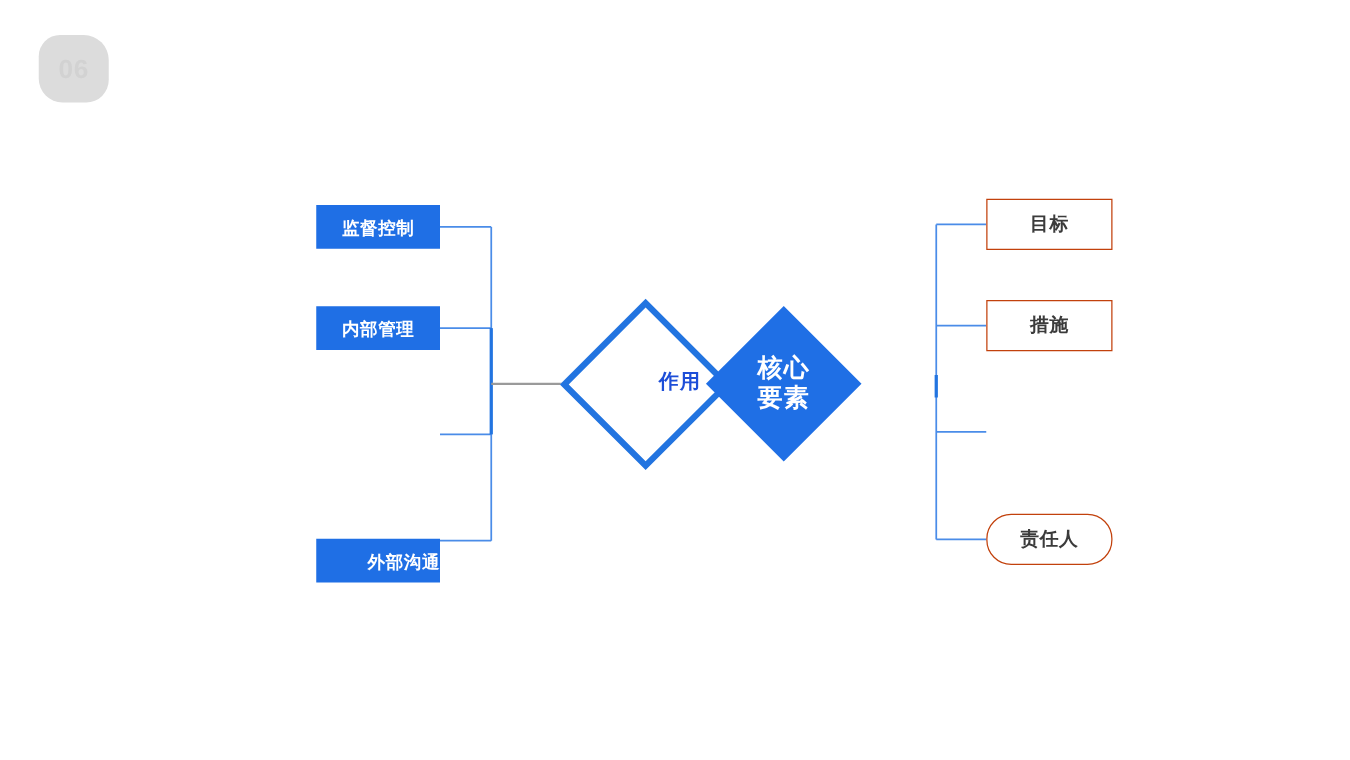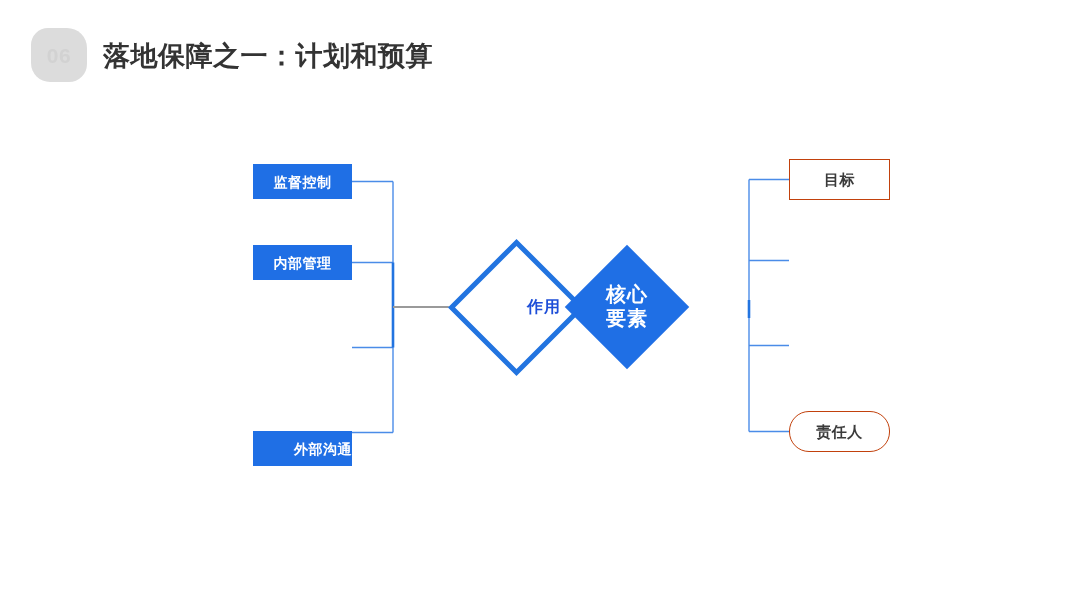--- a/index.html
+++ b/index.html
@@ -158,21 +158,20 @@
     letter-spacing: 1px;
   }
 </style>
 </head>
 <body>
 
 <div id="slide-header">
   <div id="number-badge">
     <span id="number-badge-text">06</span>
   </div>
-  <div id="slide-title">落地保障之一：计划和预算</div>
 </div>
 
 <div id="diagram">
 
   <svg id="connector-svg" viewBox="0 0 1080 608" xmlns="http://www.w3.org/2000/svg">
 
     <g stroke="#4a8ce8" stroke-width="1.4" fill="none">
       <line x1="321" y1="181.5" x2="362" y2="181.5"></line>
       <line x1="321" y1="262.5" x2="362" y2="262.5"></line>
       <line x1="321" y1="347.5" x2="362" y2="347.5"></line>
@@ -207,17 +206,20 @@
 
   <div class="diamond" id="diamond-left"></div>
   <div class="diamond" id="diamond-right"></div>
   <div class="diamond-label" id="diamond-left-label">作用</div>
   <div class="diamond-label" id="diamond-right-label">核心
 要素</div>
 
   <div class="right-box" style="left:758px; top:159px;">
     <span class="right-box-label">目标</span>
   </div>
+  <div class="right-box" style="left:758px; top:240px;">
+    <span class="right-box-label">措施</span>
+  </div>
   <div class="right-box" style="left:758px; top:411px;border-radius:20px;">
     <span class="right-box-label">责任人</span>
   </div>
 
 </div>
 
 </body></html>

